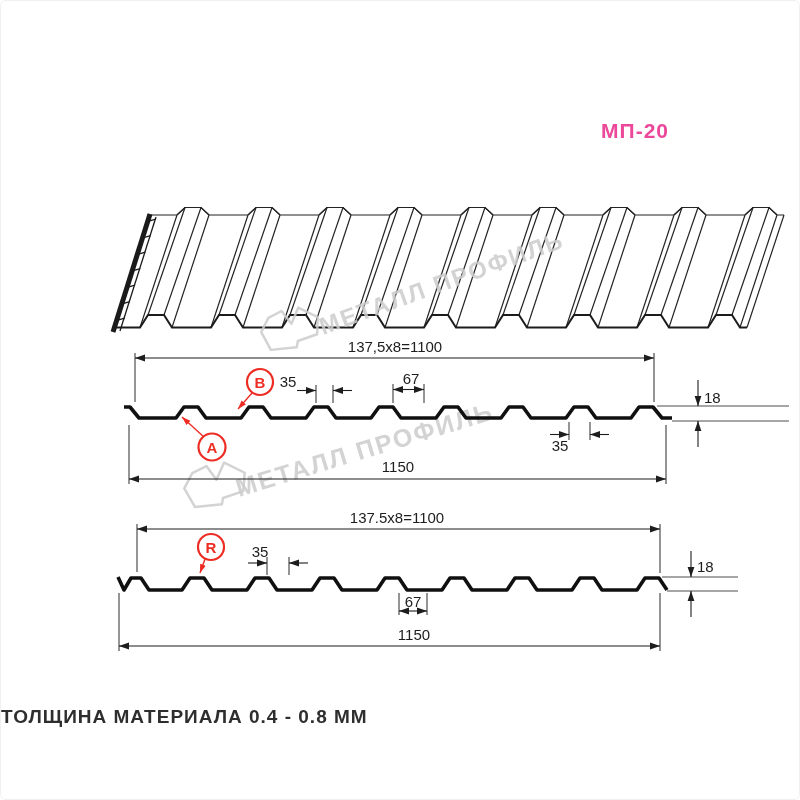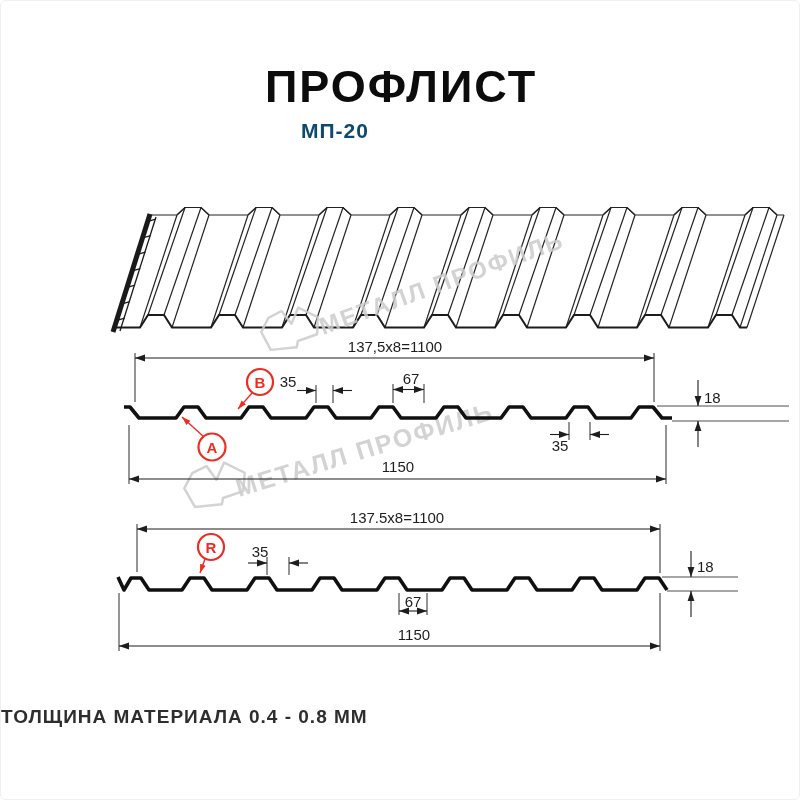--- a/index.html
+++ b/index.html
@@ -1,40 +1,39 @@
 <!DOCTYPE html>
 <html><head>
 <meta charset="utf-8">
 <style>
   html,body{margin:0;padding:0;background:#ffffff;}
   .canvas{position:relative;width:800px;height:800px;background:#fff;overflow:hidden;
           font-family:"Liberation Sans",sans-serif;border:1px solid #f0f0f0;box-sizing:border-box;border-radius:6px;}
   .title{position:absolute;top:60px;left:0;width:800px;text-align:center;
          font-size:45px;font-weight:bold;letter-spacing:2px;color:#0c0c0c;}
-  .subtitle{position:absolute;top:118px;left:0;width:668px;text-align:center;
-         font-size:21px;font-weight:600;letter-spacing:1px;color:#0c4a6e;}
+  .subtitle{position:absolute;top:118px;left:0;width:668px;text-align:right;
+         font-size:21px;font-weight:600;letter-spacing:1px;color:#ec4899;}
   .footer{position:absolute;top:705px;left:0;width:800px;text-align:left;
          font-size:19px;font-weight:600;letter-spacing:1px;color:#2e2e2e;}
   svg{position:absolute;top:0;left:0;}
   .dim{stroke:#1d1d1d;stroke-width:1.1;fill:none;}
   .ext{stroke:#2a2a2a;stroke-width:1;fill:none;}
   .ref{stroke:#4d4d4d;stroke-width:1;fill:none;}
   .profile{stroke:#101010;stroke-width:3.6;fill:none;stroke-linejoin:round;}
   .dimtext{font-family:"Liberation Sans",sans-serif;font-size:15px;fill:#1d1d1d;}
   .red{stroke:#ed2d24;fill:none;}
   .redtext{font-family:"Liberation Sans",sans-serif;font-size:15px;font-weight:bold;fill:#ed2d24;}
   .wm-text{font-family:"Liberation Sans",sans-serif;font-weight:bold;fill:#cbcbcb;fill-opacity:0.85;letter-spacing:2px;}
   .wm-hex{stroke:#cbcbcb;stroke-width:2.5;fill:none;stroke-linejoin:round;opacity:0.85;}
 </style>
 </head>
 <body>
 
 <div class="canvas">
 
-  <div class="title">ПРОФЛИСТ</div>
   <div class="subtitle">МП-20</div>
 
   <svg width="800" height="800" viewBox="0 0 800 800">
     <defs>
       <marker id="ah" viewBox="0 0 10 8" refX="10" refY="4" markerWidth="10" markerHeight="8" orient="auto-start-reverse" markerUnits="userSpaceOnUse">
         <path d="M0,0.6 L10,4 L0,7.4 Z" fill="#1d1d1d"></path>
       </marker>
       <marker id="ahr" viewBox="0 0 10 8" refX="10" refY="4" markerWidth="9" markerHeight="7" orient="auto-start-reverse" markerUnits="userSpaceOnUse">
         <path d="M0,0.6 L10,4 L0,7.4 Z" fill="#ed2d24"></path>
       </marker>

